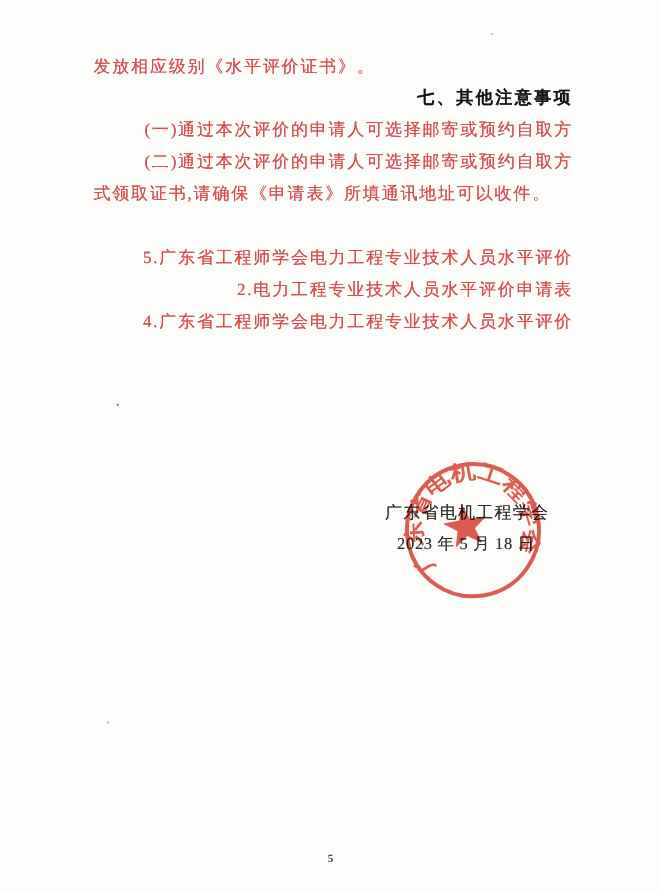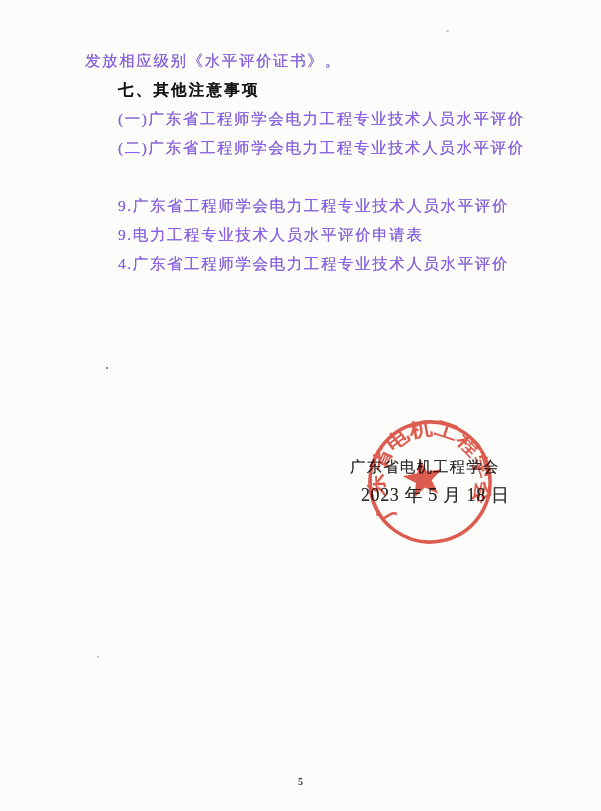--- a/index.html
+++ b/index.html
@@ -13,40 +13,40 @@
   .page {
     position:absolute; inset:0;
     background:#fcfcfa;
   }
   .doc-body {
     position:absolute; left:85px; top:46px; width:436px;
   }
   .line {
     height:29px; line-height:29px;
     font-size:15.5px; letter-spacing:1.6px;
-    color:#8b5cf6;
+    color:#ef4444;
     white-space:pre;
     text-shadow:0 0 0.4px rgba(40,40,40,.55);
   }
-  .line.indent { padding-left:33px; }
+  .line.indent { padding-left:33px;text-align:right; }
   .line.bold {
     font-weight:bold; color:#141414; letter-spacing:2.2px;
     text-shadow:0 0 0.5px rgba(0,0,0,.6);
   }
   .sig-org {
     position:absolute; left:350px; top:452px;
     height:29px; line-height:29px;
     font-size:15.5px; letter-spacing:1.1px; color:#2e2d2b;
     white-space:pre;
     text-shadow:0 0 0.4px rgba(40,40,40,.55);
   }
   .sig-date {
     position:absolute; left:361px; top:481px;
     height:29px; line-height:29px;
-    font-size:18px; letter-spacing:0.6px; color:#2e2d2b;
+    font-size:15px; letter-spacing:0.6px; color:#2e2d2b;
     white-space:pre;
     text-shadow:0 0 0.4px rgba(40,40,40,.55);
   }
   .stamp {
     position:absolute; left:344px; top:396px;
     mix-blend-mode:multiply;
   }
   .page-number {
     position:absolute; left:0; right:0; top:776px;
     text-align:center;
@@ -59,25 +59,26 @@
   .speck.s3 { left:446px; top:30px;  width:3px; height:2px; opacity:.35; }
 </style>
 </head>
 <body>
 
 <div class="page">
 
   <div class="doc-body" id="doc-body">
       <div class="line">发放相应级别《水平评价证书》。</div>
       <div class="line indent bold">七、其他注意事项</div>
-      <div class="line indent">(一)广东省工程师学会电力工程专业技术人员水平评价</div>
-      <div class="line indent">(二)广东省工程师学会电力工程专业技术人员水平评价</div>
+      <div class="line indent">(一)通过本次评价的申请人可选择邮寄或预约自取方</div>
+      <div class="line indent">(二)通过本次评价的申请人可选择邮寄或预约自取方</div>
+      <div class="line">式领取证书,请确保《申请表》所填通讯地址可以收件。</div>
       <div class="line"></div>
-      <div class="line indent">9.广东省工程师学会电力工程专业技术人员水平评价</div>
-      <div class="line indent">9.电力工程专业技术人员水平评价申请表</div>
+      <div class="line indent">5.广东省工程师学会电力工程专业技术人员水平评价</div>
+      <div class="line indent">2.电力工程专业技术人员水平评价申请表</div>
       <div class="line indent">4.广东省工程师学会电力工程专业技术人员水平评价</div>
     </div>
 
   <div class="sig-org">广东省电机工程学会</div>
 
   <div class="sig-date">2023 年 5 月 18 日</div>
 
   <svg class="stamp" width="172" height="172" viewBox="0 0 172 172">
     <g transform="rotate(-10 86 86)" opacity="0.82">
       <circle cx="86" cy="86" r="60" fill="none" stroke="#d93a2b" stroke-width="3.6"></circle>

